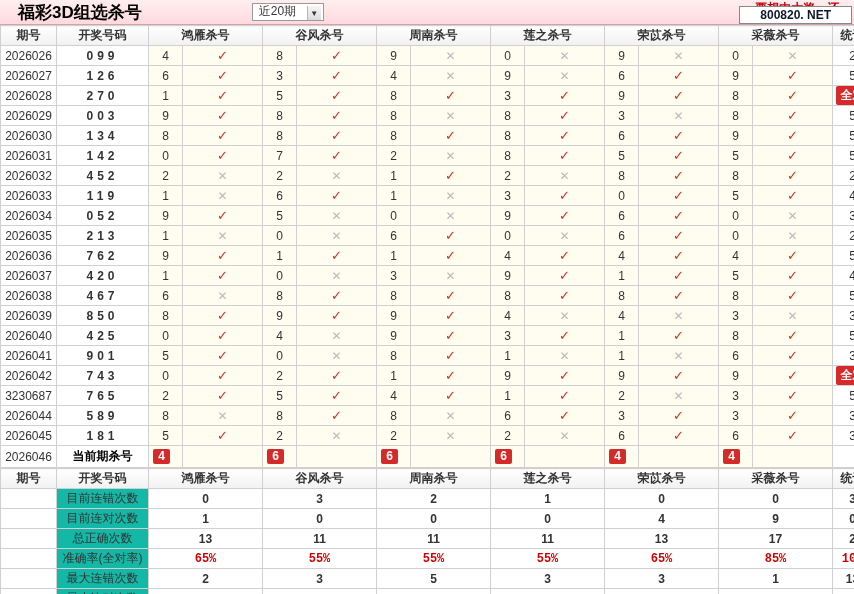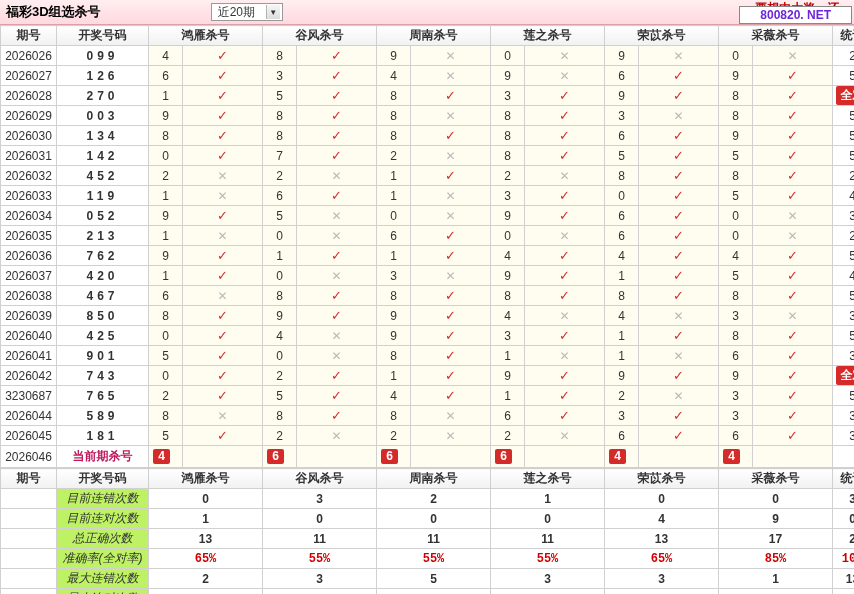--- a/index.html
+++ b/index.html
@@ -13,26 +13,26 @@
   }
   
   .topbar{
     position:relative;
     height:24px;
     background:linear-gradient(#ffeef0,#ffd9de);
     border-bottom:1px solid #d9a0a8;
     display:flex;align-items:center;
   }
   .topbar .title{
-    font-weight:bold;font-size:13px;color:#000;
-    padding-left:6px;letter-spacing:0px;
+    font-weight:bold;font-size:17px;color:#000;
+    padding-left:18px;letter-spacing:0px;
   }
   .period-select{
     margin-left:110px;
-    display:flex;align-items:center;
+    display:flex;align-items:flex-end;
     background:#fff;border:1px solid #9a9a9a;
     height:16px;font-size:12px;padding:0 2px 0 6px;
     min-width:62px;justify-content:space-between;
   }
   .period-select .caret{
     width:13px;height:14px;background:linear-gradient(#f6f6f6,#dcdcdc);
     border-left:1px solid #b5b5b5;
     display:flex;align-items:center;justify-content:center;
     font-size:8px;color:#333;margin-left:4px;
   }
@@ -40,21 +40,21 @@
     position:absolute;right:0;top:0;height:24px;
     display:flex;align-items:center;flex-direction:column;
   }
   .promo .promo-text{
     color:#c00000;font-weight:bold;font-size:12px;
     white-space:nowrap;overflow:hidden;
     width:88px;text-align:right;
   }
   .promo .domain{
     background:#fff;border:1px solid #888;
-    color:#6d28d9;font-weight:bold;font-size:12px;
+    color:#0f172a;font-weight:bold;font-size:12px;
     padding:1px 20px;margin-left:3px;margin-right:2px;
   }
   
   table.grid{
     border-collapse:collapse;
     width:854px;
     table-layout:fixed;
   }
   table.grid td, table.grid th{
     border:1px solid #d0d0d0;
@@ -96,31 +96,31 @@
   .tick{color:#d42a2a;font-size:13px;font-weight:bold;}
   .cross{color:#b9b9b9;font-size:12px;}
   .allmatch{
     display:inline-block;
     background:#d42a2a;color:#fff;font-weight:bold;
     font-size:12px;padding:1px 5px;border-radius:2px;
   }
   
   tr.current td{height:21px;}
   tr.current td.label{
-    color:#be185d;font-weight:bold;font-size:12px;
+    color:#000000;font-weight:bold;font-size:12px;
   }
   .badge{
     display:inline-block;background:#d42a2a;color:#fff;
     font-weight:bold;font-size:12px;width:17px;height:15px;
     line-height:15px;text-align:center;border-radius:2px;
   }
   tr.current td.badgecell{background:#fffdf0;text-align:left;padding-left:4px;}
   
   td.statlabel{
-    color:#c00000;font-size:12px;background:#bef264;font-style:italic;
+    color:#c00000;font-size:12px;background:#14b8a6;
   }
   td.statval{
     color:#1111cc;font-weight:bold;font-size:12px;
   }
   td.statval.rate{color:#d00000;font-family:Liberation Mono, monospace;}
   td.blank{background:#fff;}
 </style>
 </head>
 <body>
 

